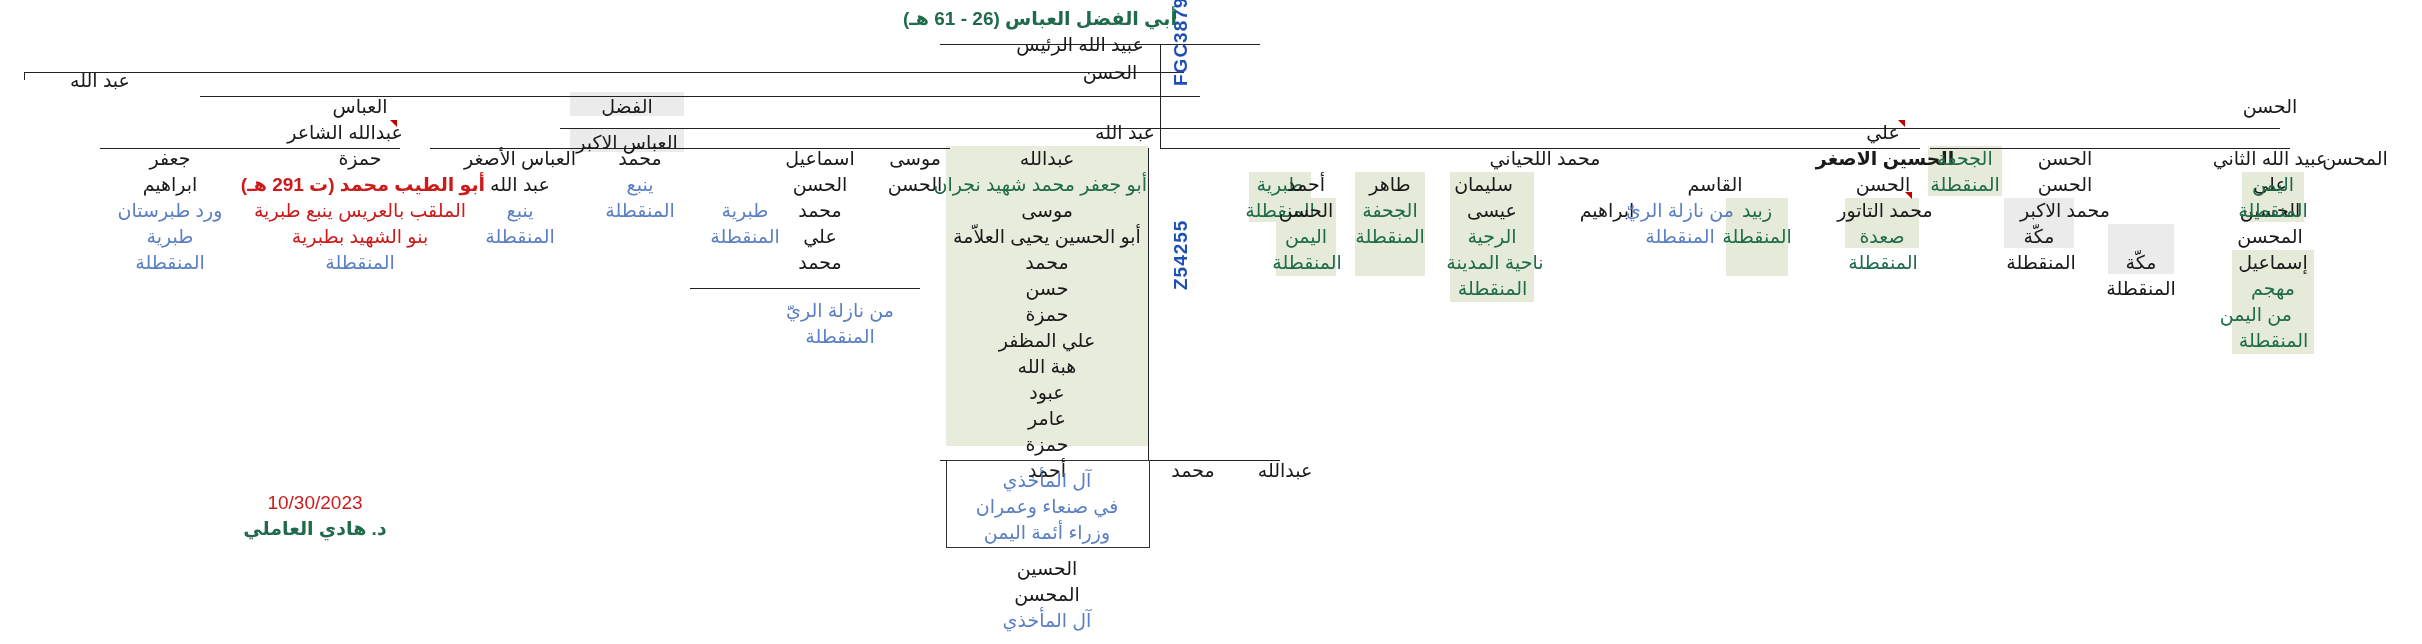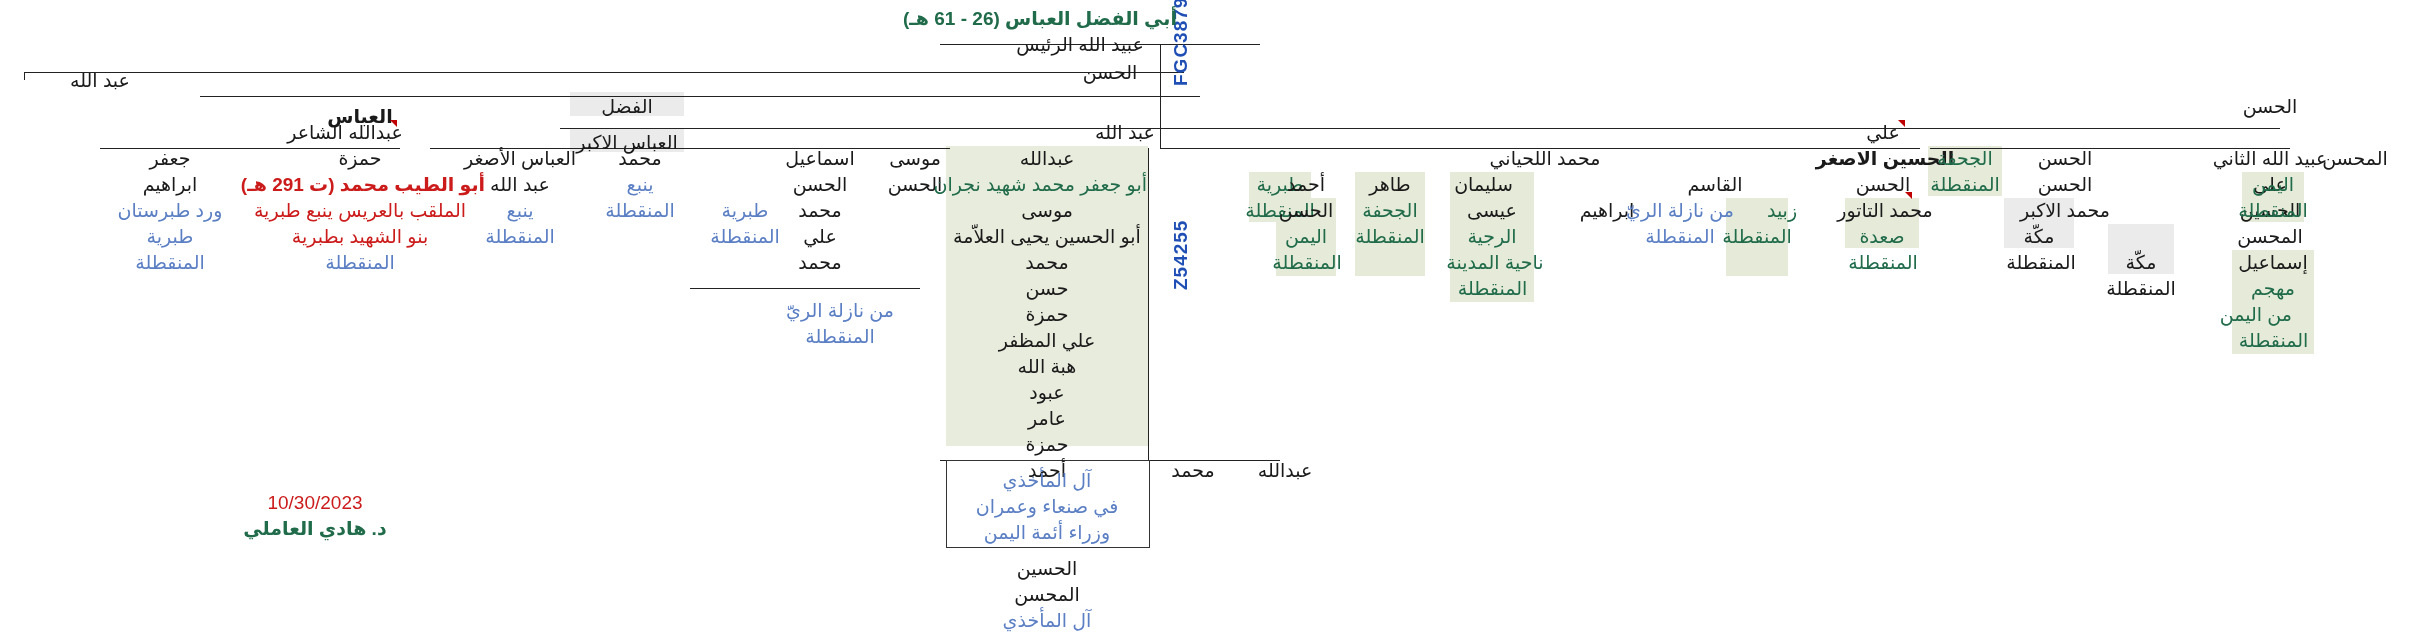--- a/index.html
+++ b/index.html
@@ -83,21 +83,21 @@
   <div class="vlabel" style="left:1170px;top:86px;">FGC38790</div>
   <div class="vlabel" style="left:1170px;top:290px;">Z54255</div>
 
   <div class="node green bold" style="left:880px;top:6px;width:320px;">أبي الفضل العباس (26 - 61 هـ)</div>
 
   <div class="node" style="left:980px;top:32px;width:200px;">عبيد الله الرئيس</div>
   <div class="node" style="left:1040px;top:60px;width:140px;">الحسن</div>
   <div class="node" style="left:1060px;top:120px;width:130px;">عبد الله</div>
 
   <div class="node" style="left:40px;top:68px;width:120px;">عبد الله</div>
-  <div class="node" style="left:300px;top:104px;width:120px;font-weight:bold;">العباس</div>
+  <div class="node" style="left:300px;top:94px;width:120px;">العباس</div>
   <div class="node" style="left:265px;top:120px;width:160px;">عبدالله الشاعر</div>
 
   <div class="node" style="left:110px;top:146px;width:120px;">جعفر</div>
   <div class="node" style="left:110px;top:172px;width:120px;">ابراهيم</div>
   <div class="node blue" style="left:95px;top:198px;width:150px;">ورد طبرستان</div>
   <div class="node blue" style="left:110px;top:224px;width:120px;">طبرية</div>
   <div class="node blue" style="left:95px;top:250px;width:150px;">المنقطلة</div>
 
   <div class="node" style="left:300px;top:146px;width:120px;">حمزة</div>
   <div class="tri" style="left:390px;top:120px;"></div>
@@ -176,21 +176,21 @@
   <div class="node green" style="left:1450px;top:224px;width:84px;">الرجية</div>
   <div class="node green" style="left:1440px;top:250px;width:110px;">ناحية المدينة</div>
   <div class="node green" style="left:1445px;top:276px;width:95px;">المنقطلة</div>
 
   <div class="node" style="left:1552px;top:198px;width:110px;">ابراهيم</div>
 
   <div class="node" style="left:1660px;top:172px;width:110px;">القاسم</div>
   <div class="node blue" style="left:1590px;top:198px;width:180px;">من نازلة الريّ</div>
   <div class="node blue" style="left:1610px;top:224px;width:140px;">المنقطلة</div>
 
-  <div class="node green" style="left:1726px;top:198px;width:62px;padding-left:25px;">زبيد</div>
+  <div class="node green" style="left:1726px;top:198px;width:62px;">زبيد</div>
   <div class="node green" style="left:1712px;top:224px;width:90px;">المنقطلة</div>
 
   <div class="node" style="left:1828px;top:120px;width:110px;">علي</div>
   <div class="tri" style="left:1898px;top:120px;"></div>
   <div class="node" style="left:1795px;top:146px;width:180px;font-weight:bold;">الحسين الاصغر</div>
   <div class="node" style="left:1828px;top:172px;width:110px;">الحسن</div>
   <div class="node" style="left:1795px;top:198px;width:180px;">محمد التاتور</div>
   <div class="tri" style="left:1905px;top:192px;"></div>
   <div class="node green" style="left:1845px;top:224px;width:74px;">صعدة</div>
   <div class="node green" style="left:1838px;top:250px;width:90px;">المنقطلة</div>

